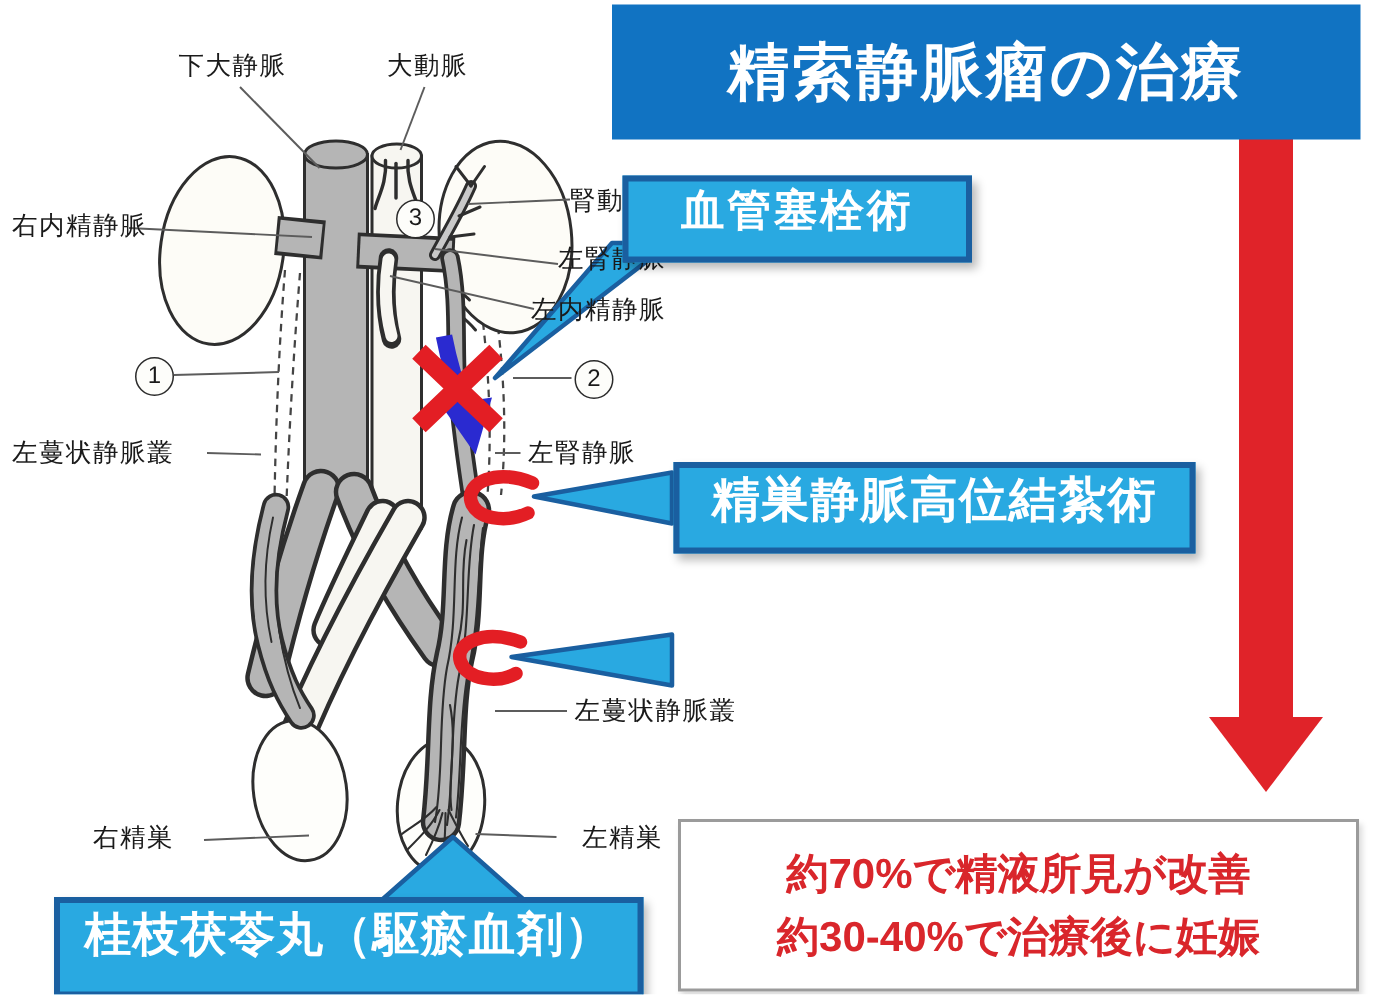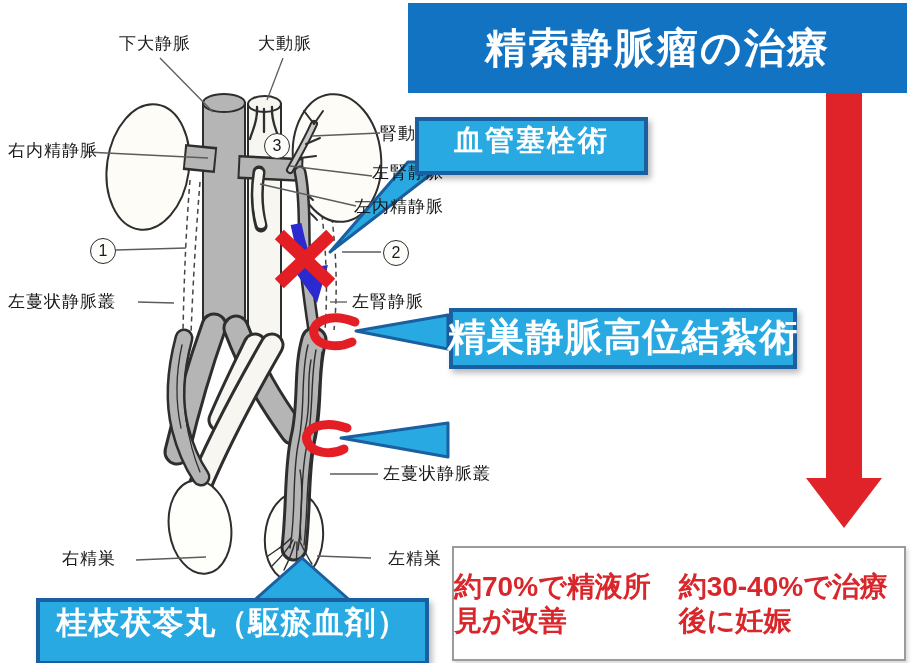--- a/index.html
+++ b/index.html
@@ -27,28 +27,28 @@
   }
   .callout{
     position:absolute;background:var(--callout-bg,#29a9e1);
     border:4px solid var(--callout-border,#1a5fa0);
     color:#ffffff;font-weight:bold;white-space:nowrap;
     display:flex;justify-content:center;
     box-shadow:3px 4px 6px rgba(0,0,0,0.28);
     margin-left:12px;
   }
   .co-embolization{left:403px;top:117px;width:225px;height:50px;font-size:29px;letter-spacing:2px;}
-  .co-high{left:437px;top:308px;width:340px;height:53px;font-size:38px;letter-spacing:1px;}
+  .co-high{left:437px;top:308px;width:340px;height:53px;font-size:32px;letter-spacing:1px;}
   .co-low{left:437px;top:417px;width:325px;height:51px;font-size:30px;letter-spacing:1px;}
   .co-kampo{left:24px;top:598px;width:385px;height:59px;font-size:31px;letter-spacing:1px;}
   .results-box{
     position:absolute;left:452px;top:546px;width:450px;height:111px;
     background:#ffffff;border:2px solid #9b9b9b;
     color:var(--result-text,#d9262b);font-weight:bold;font-size:28px;
-    display:flex;align-items:center;justify-content:center;
+    display:flex;flex-direction:column;align-items:center;justify-content:center;
     gap:8px;line-height:1.2;box-shadow:2px 3px 4px rgba(0,0,0,0.15);
   }
 </style>
 </head>
 <body>
 
 <div id="stage">
 
   <svg id="diagram-svg" width="915" height="663" viewBox="0 0 915 663">
 

